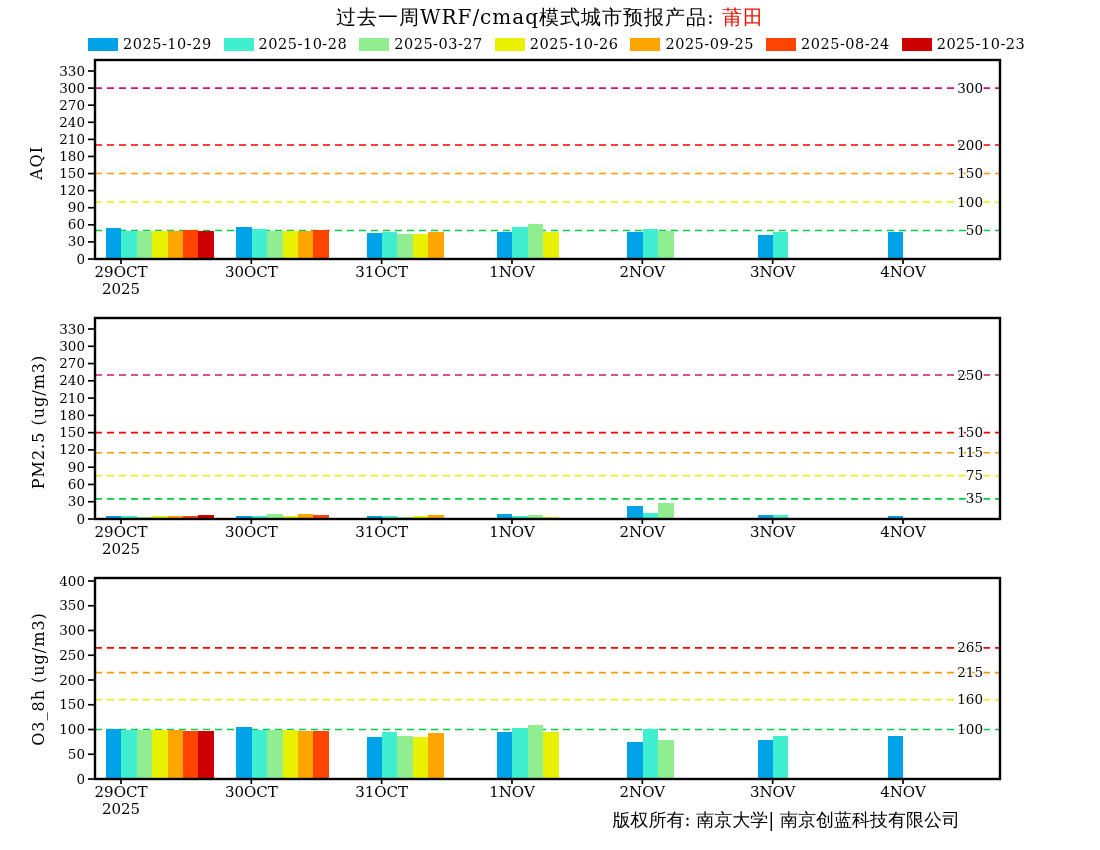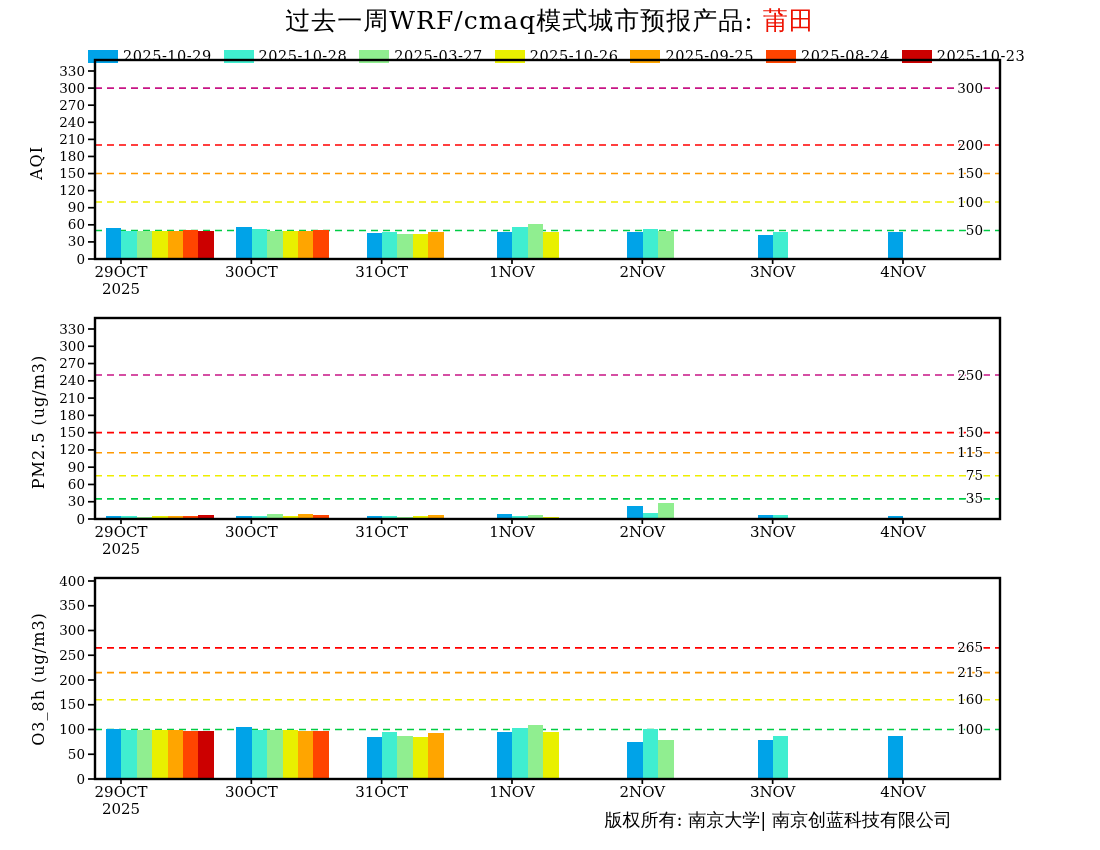--- a/index.html
+++ b/index.html
@@ -2,32 +2,32 @@
 <html><head>
 <meta charset="utf-8">
 <style>
   html,body{margin:0;padding:0;background:#ffffff;}
   .page{
     position:relative;width:1100px;height:850px;background:#ffffff;
     font-family:"DejaVu Serif", serif; color:#000; overflow:hidden;
   }
   .title{
     position:absolute;top:4px;left:0;width:100%;text-align:center;
-    font-size:25px;letter-spacing:1px;white-space:pre;
+    font-size:20px;letter-spacing:1px;white-space:pre;
   }
   .title .city{color:#ee1100;}
   .legend{
-    position:absolute;top:36px;left:88px;display:flex;align-items:center;gap:12px;margin-top:12px;
+    position:absolute;top:36px;left:88px;display:flex;align-items:center;gap:12px;
   }
   .legend-item{display:inline-flex;align-items:center;gap:5px;white-space:nowrap;}
   .swatch{display:inline-block;width:30px;height:13px;}
   .legend-label{font-size:14.5px;letter-spacing:0.5px;}
   .chart-svg{position:absolute;left:0;top:0;}
   .footer{
-    position:absolute;top:808px;right:148px;font-size:18px;white-space:pre;
+    position:absolute;top:808px;right:140px;font-size:18px;white-space:pre;
   }
 </style>
 </head>
 <body>
 
 <div class="page">
 
   <div class="title"><span>过去一周WRF/cmaq模式城市预报产品: </span><span class="city" style="color: rgb(238, 17, 0);">莆田</span></div>
 
   <div class="legend">

